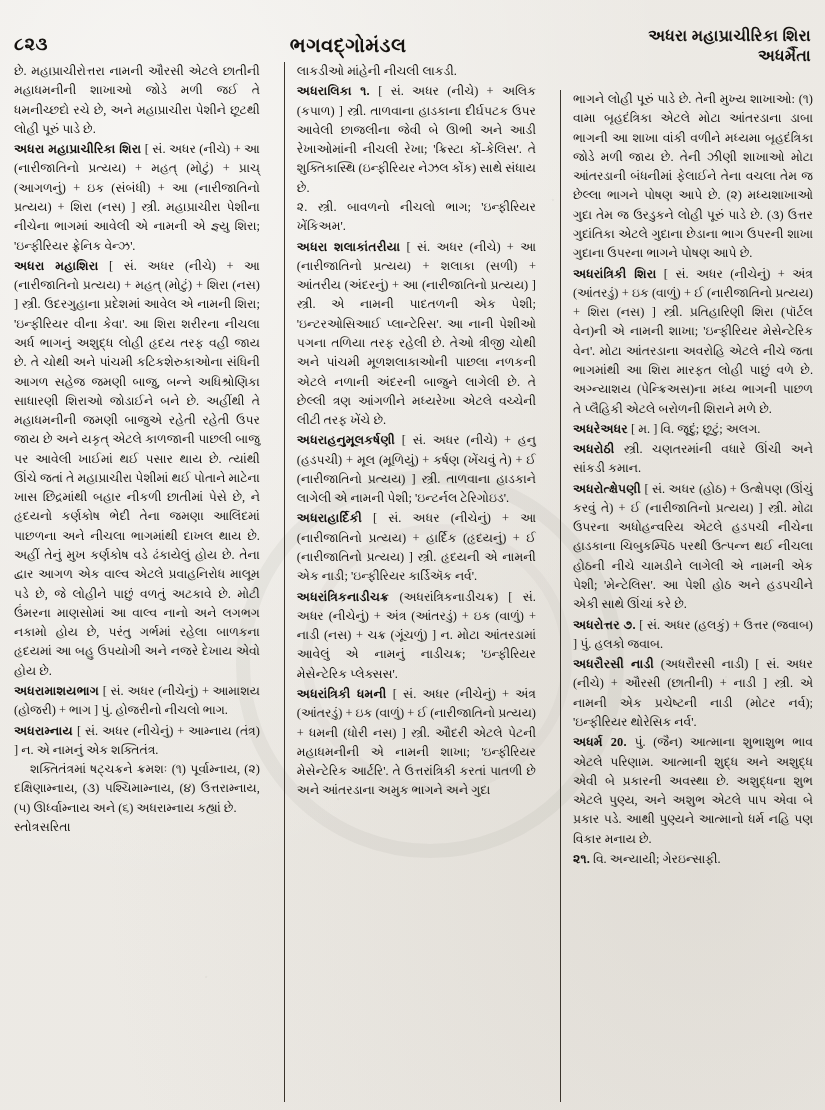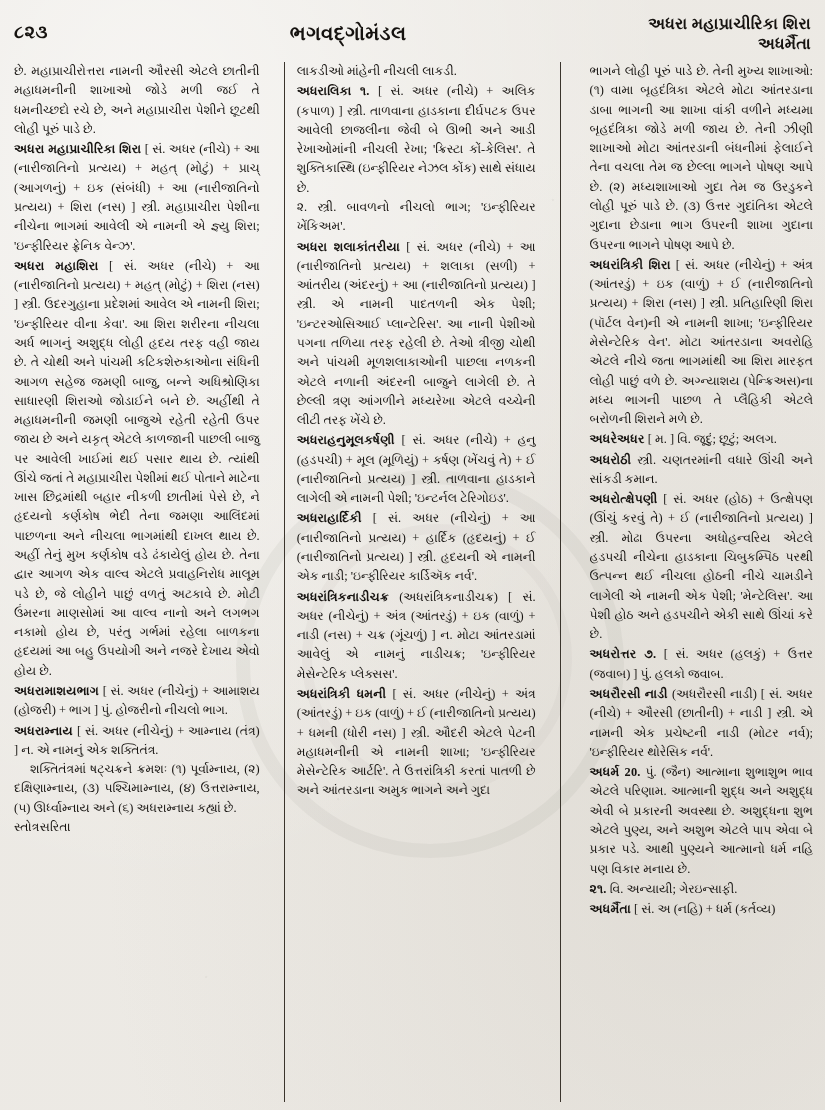--- a/index.html
+++ b/index.html
@@ -56,21 +56,21 @@
       radial-gradient(circle at 41% 72%, rgba(90,85,78,.10) 0 1px, transparent 1.4px),
       radial-gradient(circle at 88% 61%, rgba(90,85,78,.09) 0 1px, transparent 1.4px),
       radial-gradient(circle at 25% 88%, rgba(90,85,78,.09) 0 1px, transparent 1.4px);
   }
 
   
   .header {
     position: absolute;
     left: 14px;
     right: 14px;
-    top: 14px;
+    top: 26px;
     height: 46px;
     display: flex;
     align-items: flex-start;
     justify-content: space-between;
   }
   .folio {
     font-weight: bold;
     font-size: 18px;
     letter-spacing: .5px;
     padding-top: 8px;
@@ -104,21 +104,21 @@
     box-sizing: border-box;
     overflow: hidden;
     font-size: 12.4px;
     line-height: 1.555;
     text-align: justify;
     text-justify: inter-word;
     hyphens: none;
   }
   .col-1 { width: 266px; padding-right: 12px; }
   .col-2 { width: 272px; padding: 0 12px; border-left: 1px solid #3a342c; }
-  .col-3 { width: 261px; padding-left: 29px; border-left: 1px solid #3a342c; }
+  .col-3 { width: 261px; padding-left: 12px; border-left: 1px solid #3a342c; margin-top: 28px; }
 
   .entry { margin: 0 0 1px 0; }
   .entry p { margin: 0; }
   .hw {
     font-weight: bold;
     letter-spacing: .2px;
   }
   .cont { text-indent: 0; }
   .indent { text-indent: 16px; font-family: Liberation Serif, serif; }
   .attrib {
@@ -308,23 +308,17 @@
         </p>
       </div>
 
       <div class="entry">
         <p>
           <span class="hw">૨૧.</span>
           <span>વિ. અન્યાયી; ગેરઇન્સાફી.</span>
         </p>
       </div>
 
-      <div class="entry">
-        <p>
-          <span class="hw">અધર્મૈતા</span>
-          <span>[ સં. અ (નહિ) + ધર્મ (કર્તવ્ય)</span>
-        </p>
-      </div>
 
     </div>
 
   </div>
 </div>
 
 </body></html>

